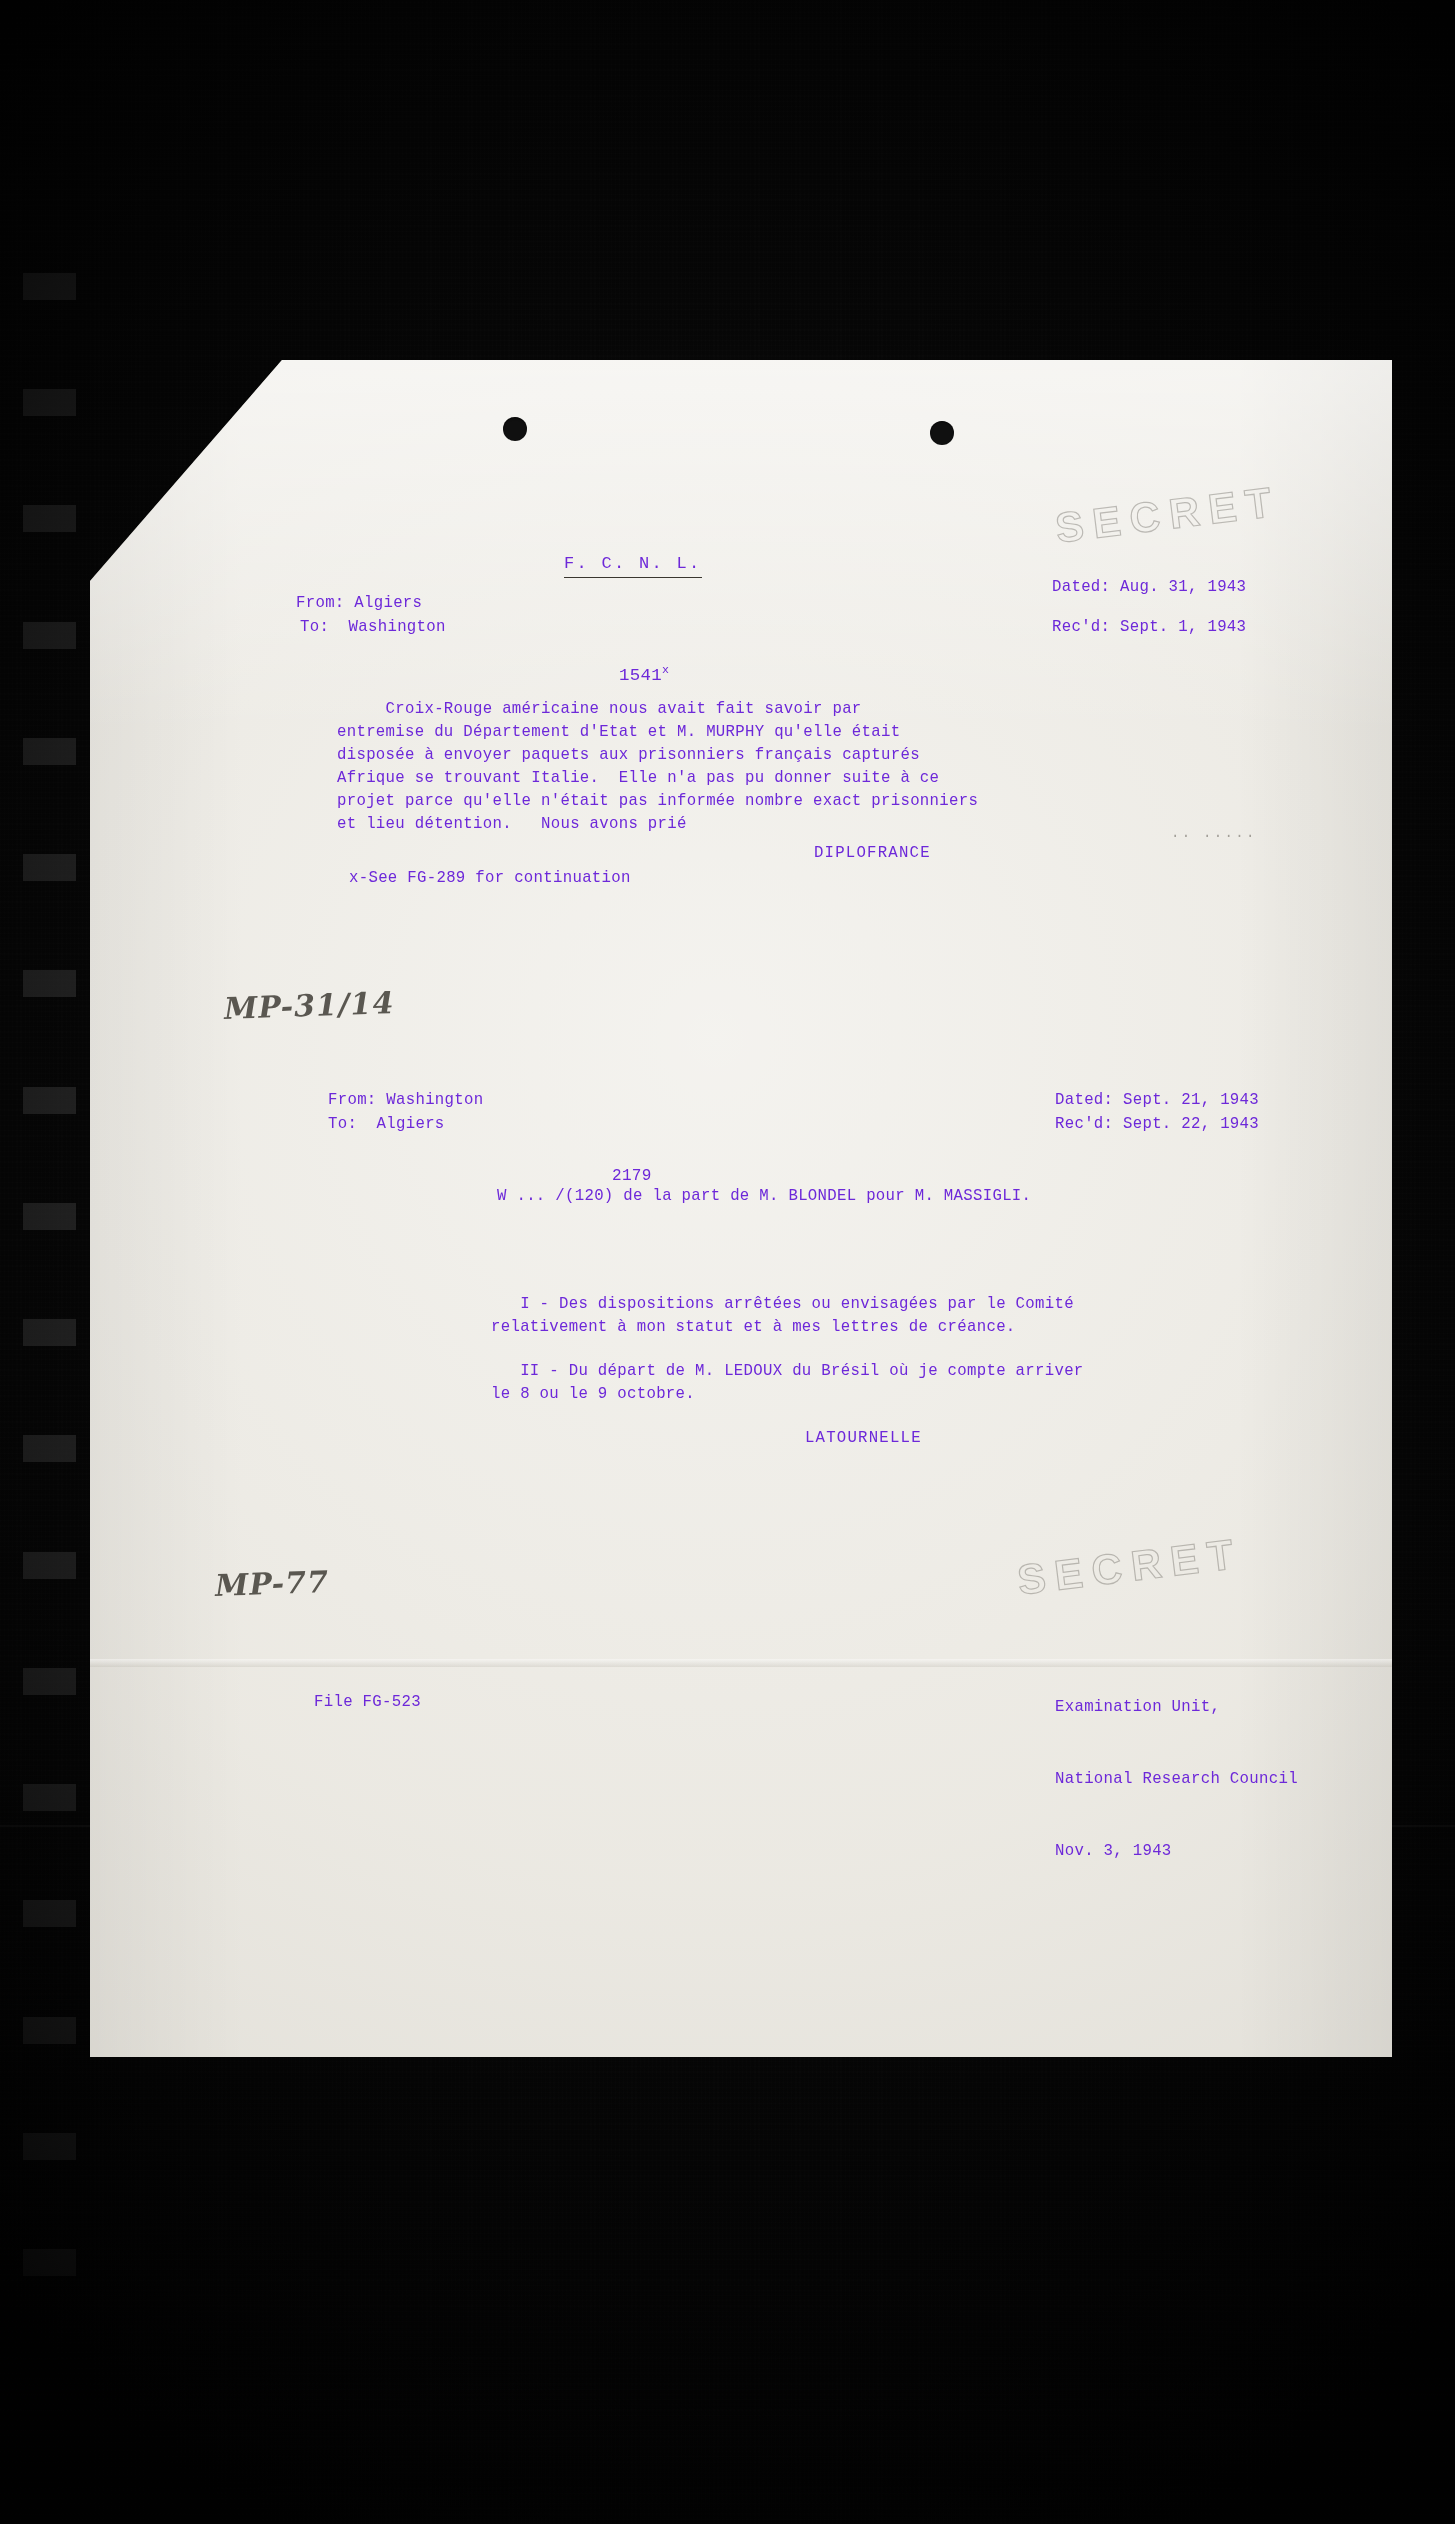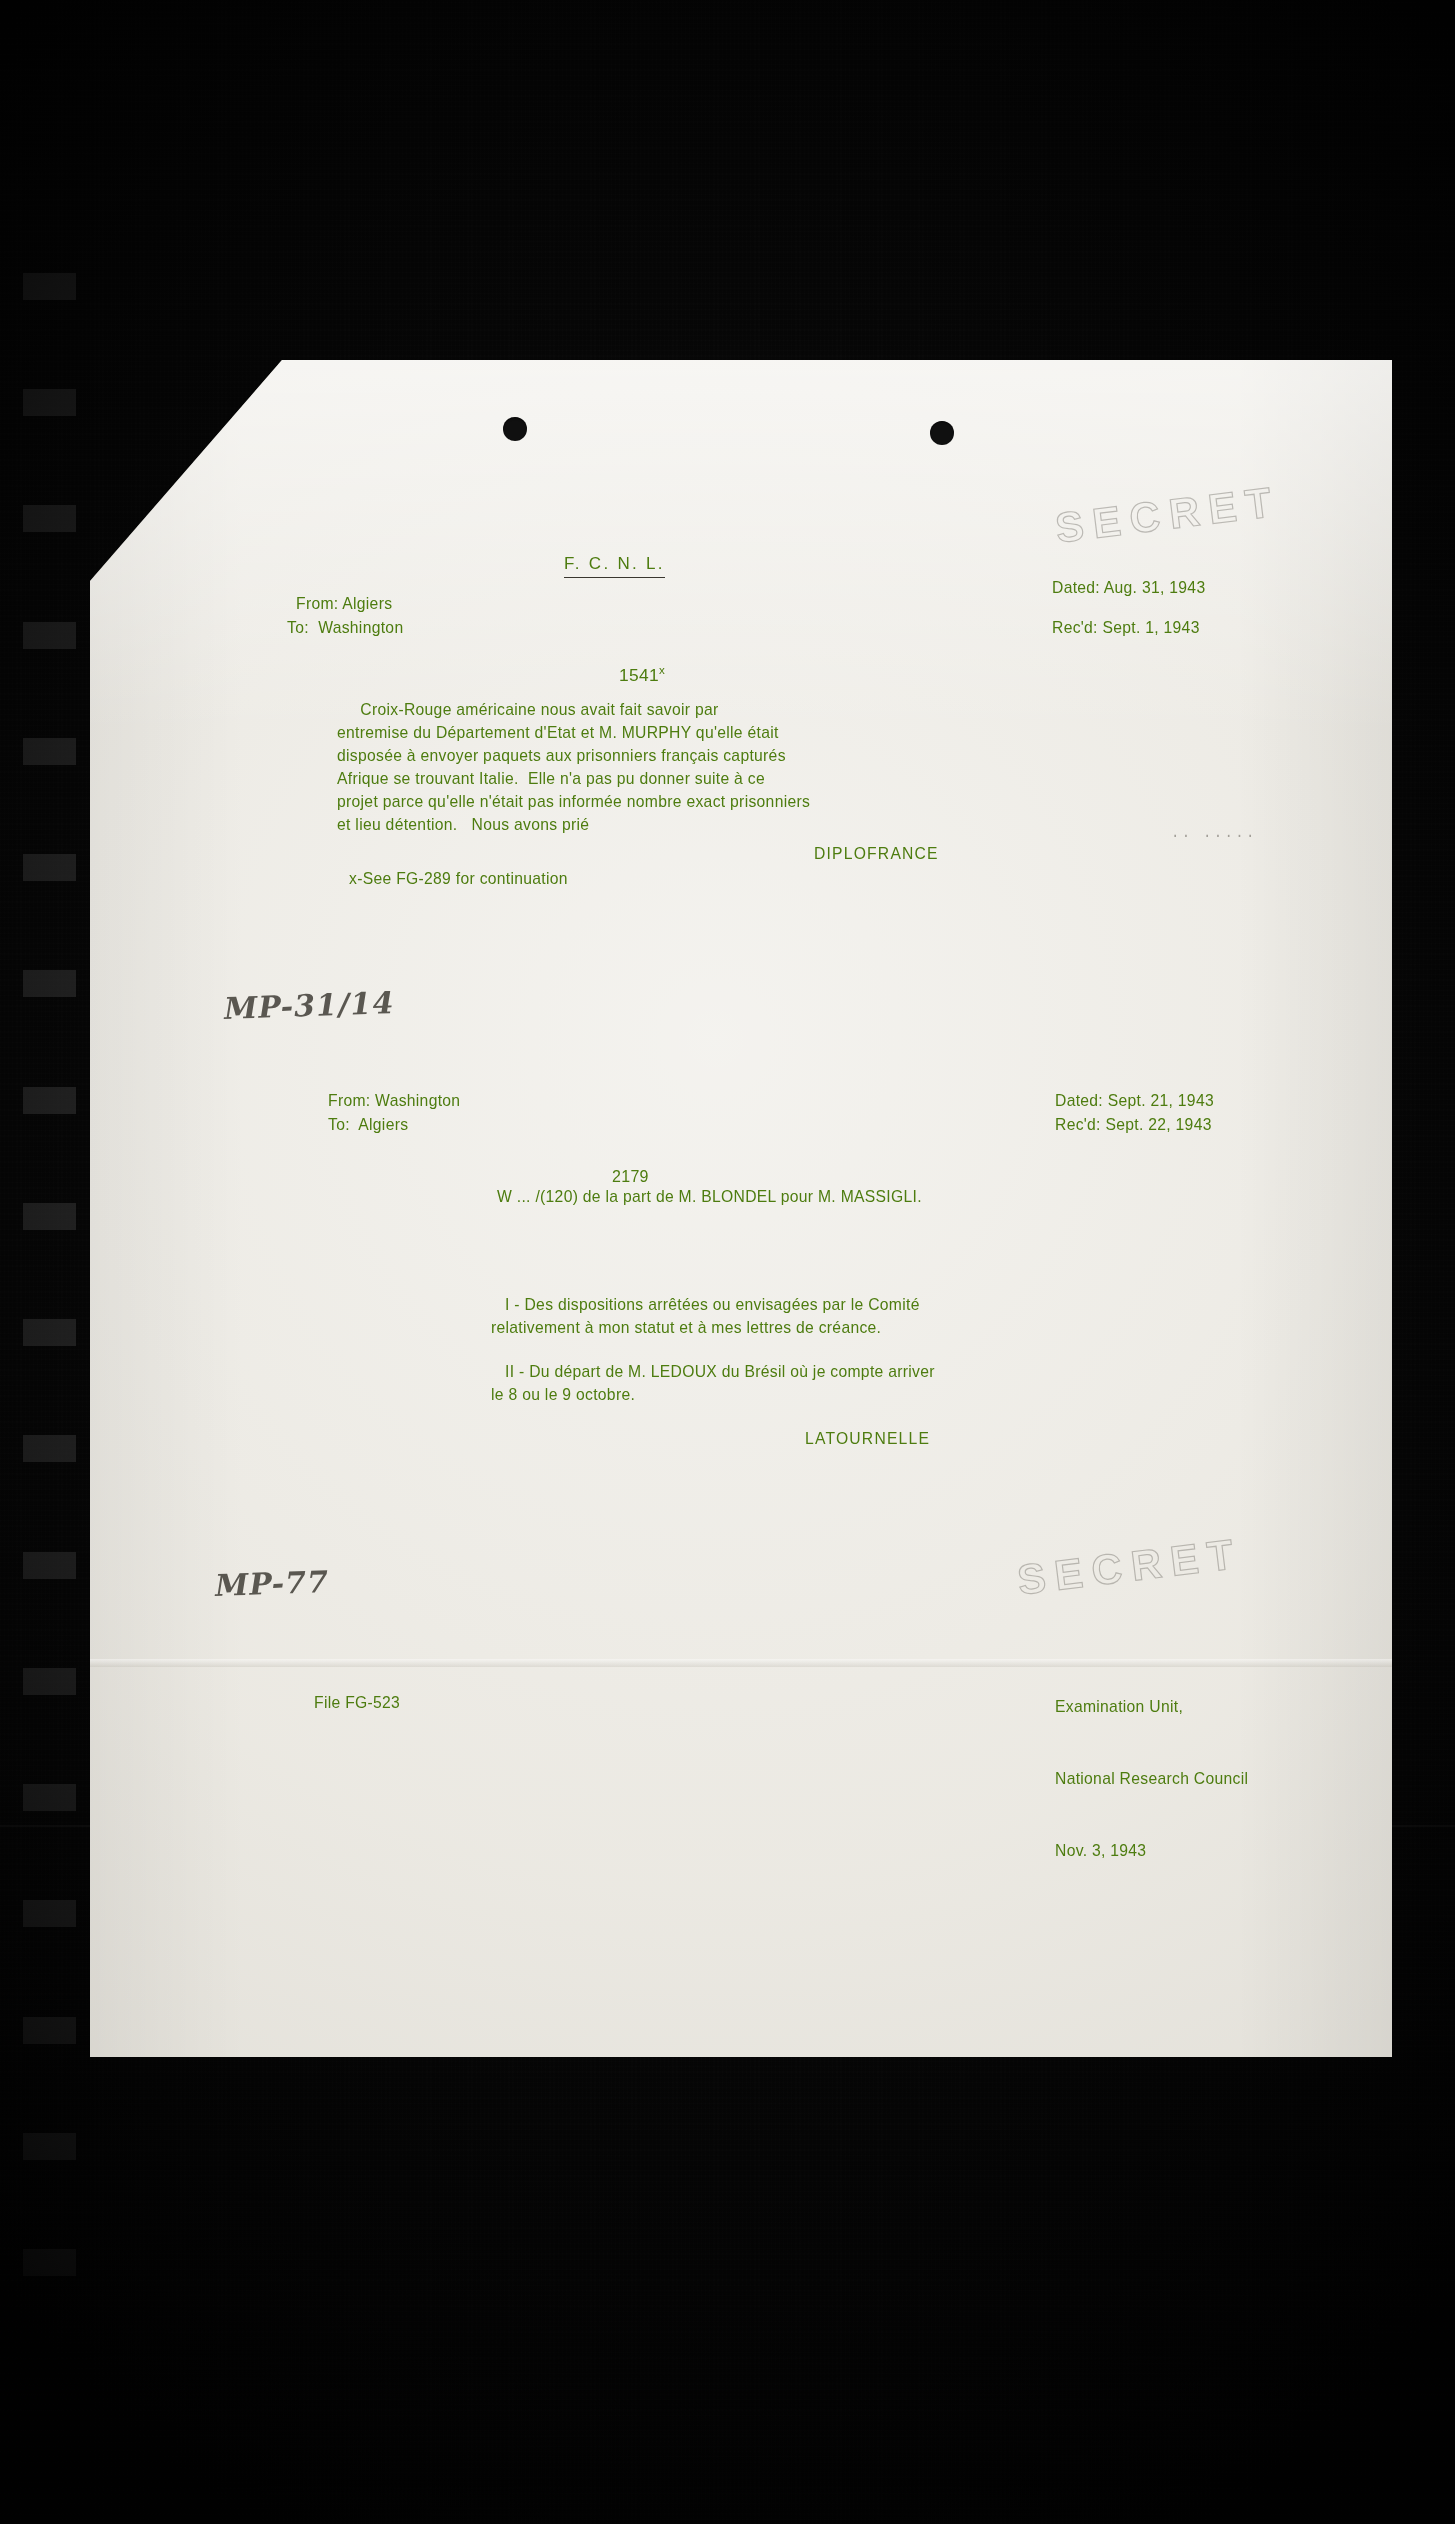--- a/index.html
+++ b/index.html
@@ -98,39 +98,39 @@
     border-radius: 50%;
     background: #101010;
     box-shadow: 0 1.2px 1.7px rgba(0,0,0,0.5) inset;
   }
   #punch-left  { left: 413px;  top: 57px; }
   #punch-right { left: 840px; top: 61px; }
 
   
   .typed {
     position: absolute;
-    color: #4d7c0f;
-    font-family: Liberation Sans, sans-serif;
+    color: #6d28d9;
+    font-family: Liberation Mono, monospace;
     font-size: 15.7px;
     line-height: 23px;
     letter-spacing: 0.3px;
     white-space: pre;
   }
 
   #header-fcnl {
     left: 474px;
     top: 192px;
     font-size: 17px;
     letter-spacing: 2.3px;
     border-bottom: 1.2px solid #3a362f;
     padding-bottom: 1.7px;
   }
 
   #msg1-from    { left: 206px; top: 232px; }
-  #msg1-to      { left: 197px; top: 256px; }
+  #msg1-to      { left: 210px; top: 256px; }
   #msg1-dated   { left: 962px; top: 216px; }
   #msg1-recd    { left: 962px; top: 256px; }
   #msg1-number  { left: 529px; top: 298px; font-size: 17.4px; }
   #msg1-number sup { font-size: 11.6px; }
 
   #msg1-body    { left: 247px; top: 338px; }
 
   #msg1-sign    { left: 724px; top: 482px; letter-spacing: 1.2px; }
   #msg1-note    { left: 259px; top: 507px; }
 

